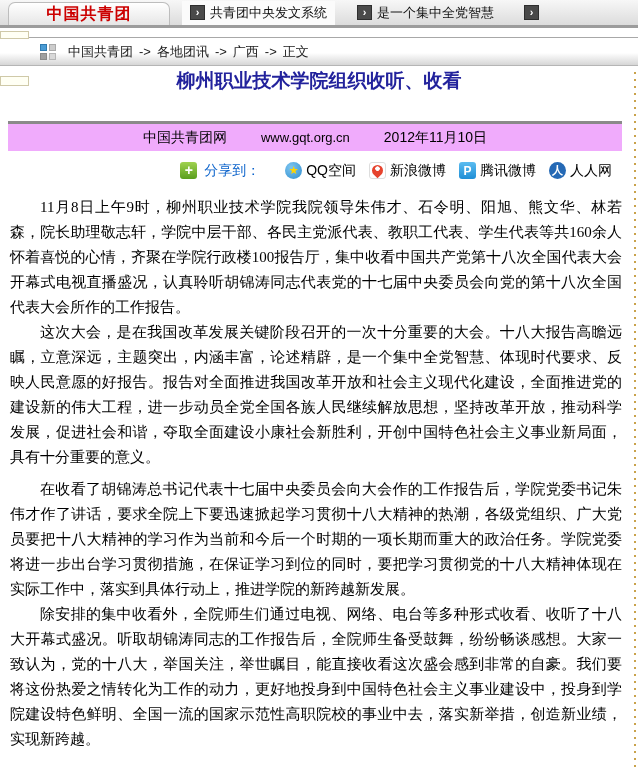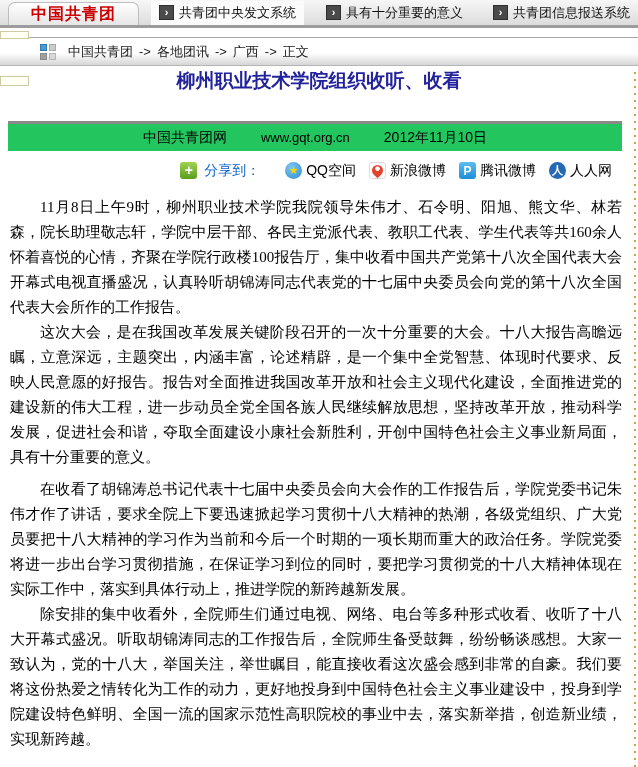--- a/index.html
+++ b/index.html
@@ -75,21 +75,21 @@
   
   .article-title{
     text-align:center;
     color:#22229c;font-weight:bold;font-size:19px;line-height:29px;
     font-family:"Liberation Serif","DejaVu Serif",serif;
   }
   .meta-divider{
     margin:26px 16px 0 8px;height:3px;background:#8a8a8a;
   }
   .meta-bar{
-    margin:0 16px 0 8px;height:27px;background:#22c55e;
+    margin:0 16px 0 8px;height:27px;background:#f0abfc;
     display:flex;align-items:center;justify-content:center;
     font-size:14px;color:#000000;
   }
   .meta-bar .m-src{margin-right:34px;}
   .meta-bar .m-url{margin-right:34px;font-family:Liberation Sans, sans-serif;font-size:13px;}
 
   .share-bar{
     margin:7px 26px 0 0;height:25px;
     display:flex;align-items:center;justify-content:flex-end;gap:7px;
     font-size:14px;color:#000000;
@@ -129,25 +129,24 @@
   <div class="brand-tab">
     <span>中国共青团</span>
   </div>
   <div class="systabs">
     <div class="systab">
       <span class="arrow-icon">›</span>
       <b>共青团中央发文系统</b>
     </div>
     <div class="systab">
       <span class="arrow-icon">›</span>
-      <b>具有十分重要的意义</b>
+      <b>是一个集中全党智慧</b>
     </div>
     <div class="systab">
       <span class="arrow-icon">›</span>
-      <b>共青团信息报送系统</b>
     </div>
   </div>
 </div>
 
 <div class="ph-box one"></div>
 <div class="ph-box two"></div>
 
 <div class="crumbbar">
   <span class="grid-icon">
       <i></i>

